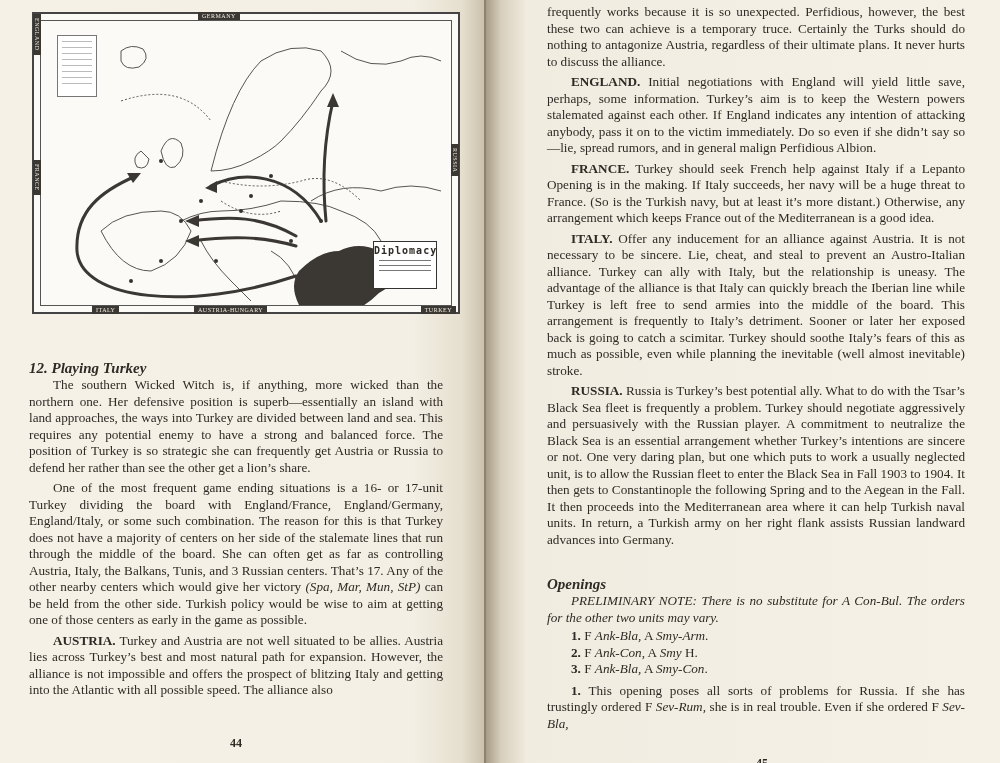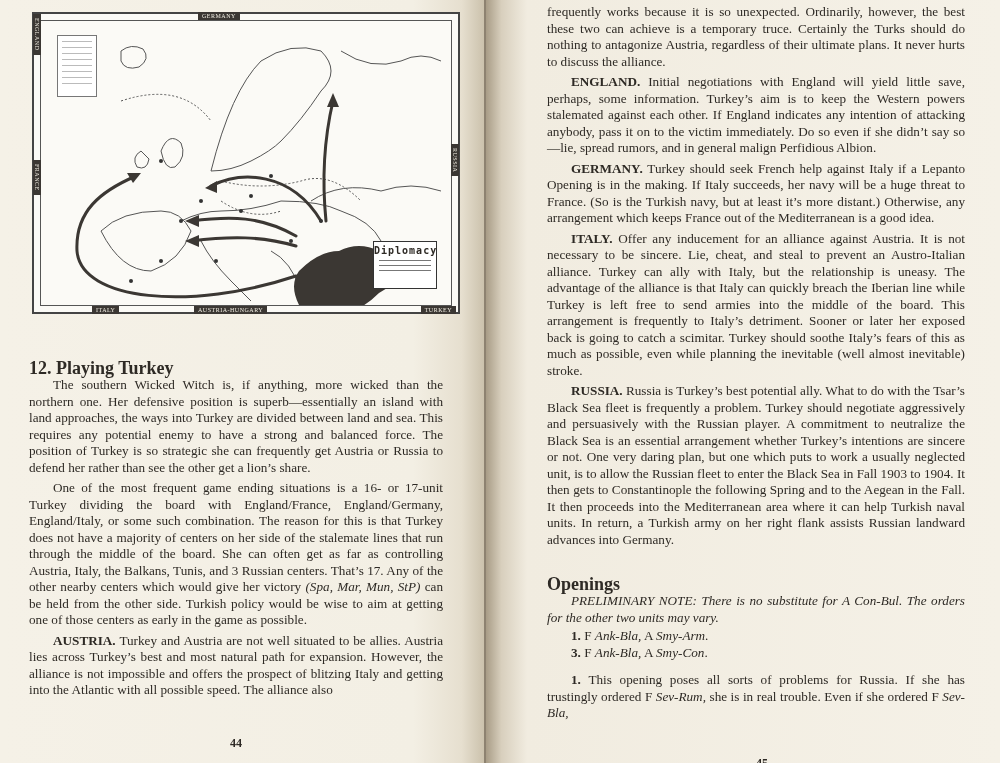--- a/index.html
+++ b/index.html
@@ -20,26 +20,26 @@
   .diplo{position:absolute;right:14px;bottom:16px;width:62px;height:46px;background:#fff;border:1px solid #333;}
   .diplo-title{font-family:"DejaVu Sans Mono",monospace;font-size:10px;font-weight:bold;letter-spacing:1px;text-align:center;margin-top:3px;color:#2e2a25;}
   .diplo i{display:block;height:1px;background:#777;margin:4px 5px;}
 
   
   .col{position:absolute;font-size:13.2px;line-height:16.5px;text-align:justify;}
   .col-left{left:29px;top:360px;width:414px;}
   .col-right{left:547px;top:4px;width:418px;}
   .col p{margin:0;text-indent:24px;}
   .col p + p{margin-top:4px;}
-  .h-italic{font-size:18px;line-height:17px;margin:0;}
+  .h-italic{font-style:italic;font-size:15px;line-height:17px;margin:0;}
   .bold{font-weight:bold;}
   .it{font-style:italic;}
   .mt{margin-top:28px;}
   .mt-sm{margin-top:11px;}
-  .list{margin:2px 0 11px 0;padding:0;list-style:none;}
+  .list{margin:2px 0 5px 0;padding:0;list-style:none;}
   .list li{padding-left:24px;line-height:16.5px;}
   .pageno{position:absolute;font-size:12px;font-weight:bold;font-family:"Liberation Serif",serif;}
   .pageno-left{left:230px;top:736px;}
   .pageno-right{left:756px;top:756px;}
 </style>
 </head>
 <body>
 
 <div class="page page-left">
   <div class="map">
@@ -127,26 +127,27 @@
   </div>
   <div class="pageno pageno-left">44</div>
 </div>
 
 <div class="gutter"></div>
 
 <div class="page page-right">
 </div>
 
 <div class="col col-right">
-  <p style="text-indent:0">frequently works because it is so unexpected. Ordinarily, however, the best these two can achieve is a temporary truce. Certainly the Turks should do nothing to antagonize Austria, regardless of their ultimate plans. It never hurts to discuss the alliance.</p>
+  <p style="text-indent:0">frequently works because it is so unexpected. Perfidious, however, the best these two can achieve is a temporary truce. Certainly the Turks should do nothing to antagonize Austria, regardless of their ultimate plans. It never hurts to discuss the alliance.</p>
   <p class="mt-sm"><span class="bold">ENGLAND.</span><span> Initial negotiations with England will yield little save, perhaps, some information. Turkey’s aim is to keep the Western powers stalemated against each other. If England indicates any intention of attacking anybody, pass it on to the victim immediately. Do so even if she didn’t say so—lie, spread rumors, and in general malign Perfidious Albion.</span></p>
-  <p class="mt-sm"><span class="bold">GERMANY.</span><span> Turkey should seek French help against Italy if a Lepanto Opening is in the making. If Italy succeeds, her navy will be a huge threat to France. (So is the Turkish navy, but at least it’s more distant.) Otherwise, any arrangement which keeps France out of the Mediterranean is a good idea.</span></p>
+  <p class="mt-sm"><span class="bold">FRANCE.</span><span> Turkey should seek French help against Italy if a Lepanto Opening is in the making. If Italy succeeds, her navy will be a huge threat to France. (So is the Turkish navy, but at least it’s more distant.) Otherwise, any arrangement which keeps France out of the Mediterranean is a good idea.</span></p>
   <p class="mt-sm"><span class="bold">ITALY.</span><span> Offer any inducement for an alliance against Austria. It is not necessary to be sincere. Lie, cheat, and steal to prevent an Austro-Italian alliance. Turkey can ally with Italy, but the relationship is uneasy. The advantage of the alliance is that Italy can quickly breach the Iberian line while Turkey is left free to send armies into the middle of the board. This arrangement is frequently to Italy’s detriment. Sooner or later her exposed back is going to catch a scimitar. Turkey should soothe Italy’s fears of this as much as possible, even while planning the inevitable (well almost inevitable) stroke.</span></p>
   <p class="mt-sm"><span class="bold">RUSSIA.</span><span> Russia is Turkey’s best potential ally. What to do with the Tsar’s Black Sea fleet is frequently a problem. Turkey should negotiate aggressively and persuasively with the Russian player. A commitment to neutralize the Black Sea is an essential arrangement whether Turkey’s intentions are sincere or not. One very daring plan, but one which puts to work a usually neglected unit, is to allow the Russian fleet to enter the Black Sea in Fall 1903 to 1904. It then gets to Constantinople the following Spring and to the Aegean in the Fall. It then proceeds into the Mediterranean area where it can help Turkish naval units. In return, a Turkish army on her right flank assists Russian landward advances into Germany.</span></p>
   <h3 class="h-italic mt">Openings</h3>
   <p class="it">PRELIMINARY NOTE: There is no substitute for A Con-Bul. The orders for the other two units may vary.</p>
   <ul class="list">
     <li><span class="bold">1.</span> <span>F </span><span class="it">Ank-Bla,</span><span> A </span><span class="it">Smy-Arm</span><span>.</span></li>
+    <li><span class="bold">2.</span> <span>F </span><span class="it">Ank-Con,</span><span> A </span><span class="it">Smy</span><span> H.</span></li>
     <li><span class="bold">3.</span> <span>F </span><span class="it">Ank-Bla,</span><span> A </span><span class="it">Smy-Con</span><span>.</span></li>
   </ul>
   <p><span class="bold">1.</span><span> This opening poses all sorts of problems for Russia. If she has trustingly ordered F </span><span class="it">Sev-Rum,</span><span> she is in real trouble. Even if she ordered F </span><span class="it">Sev-Bla,</span></p>
 </div>
 <div class="pageno pageno-right">45</div>
 
 </body></html>

